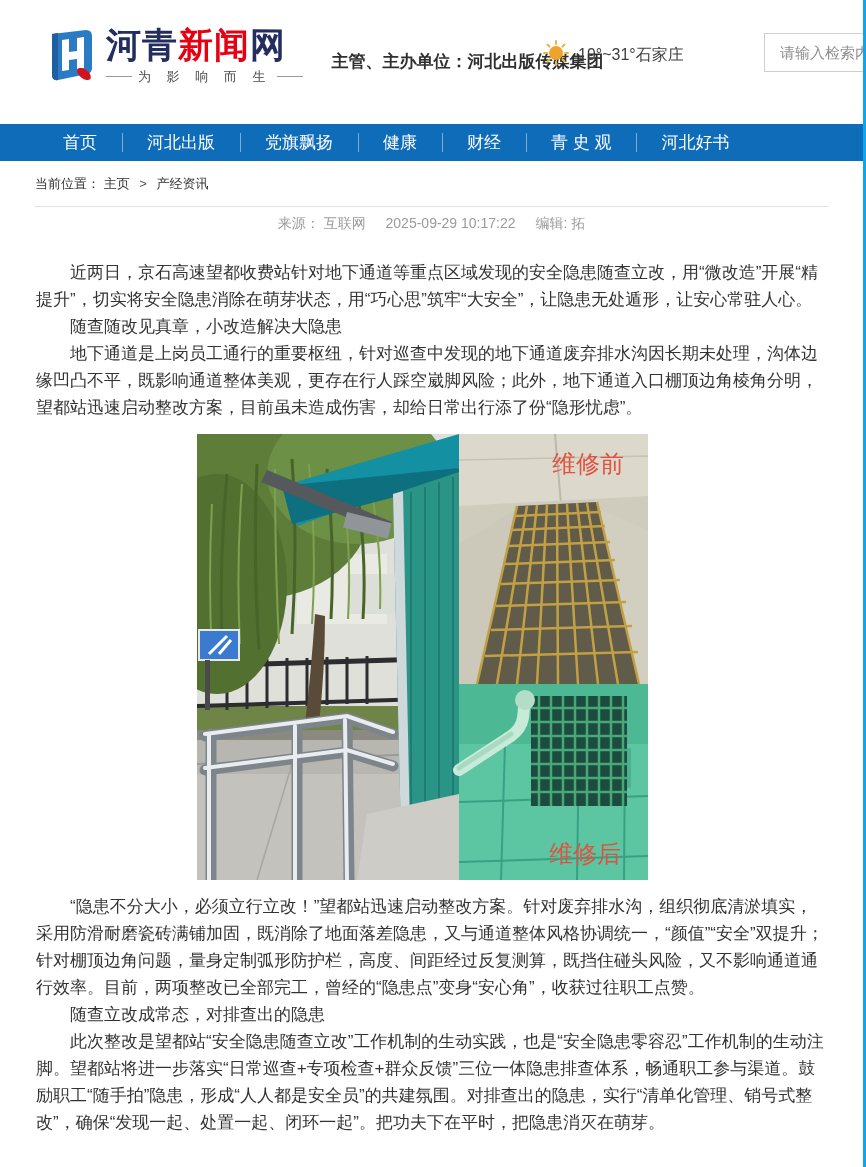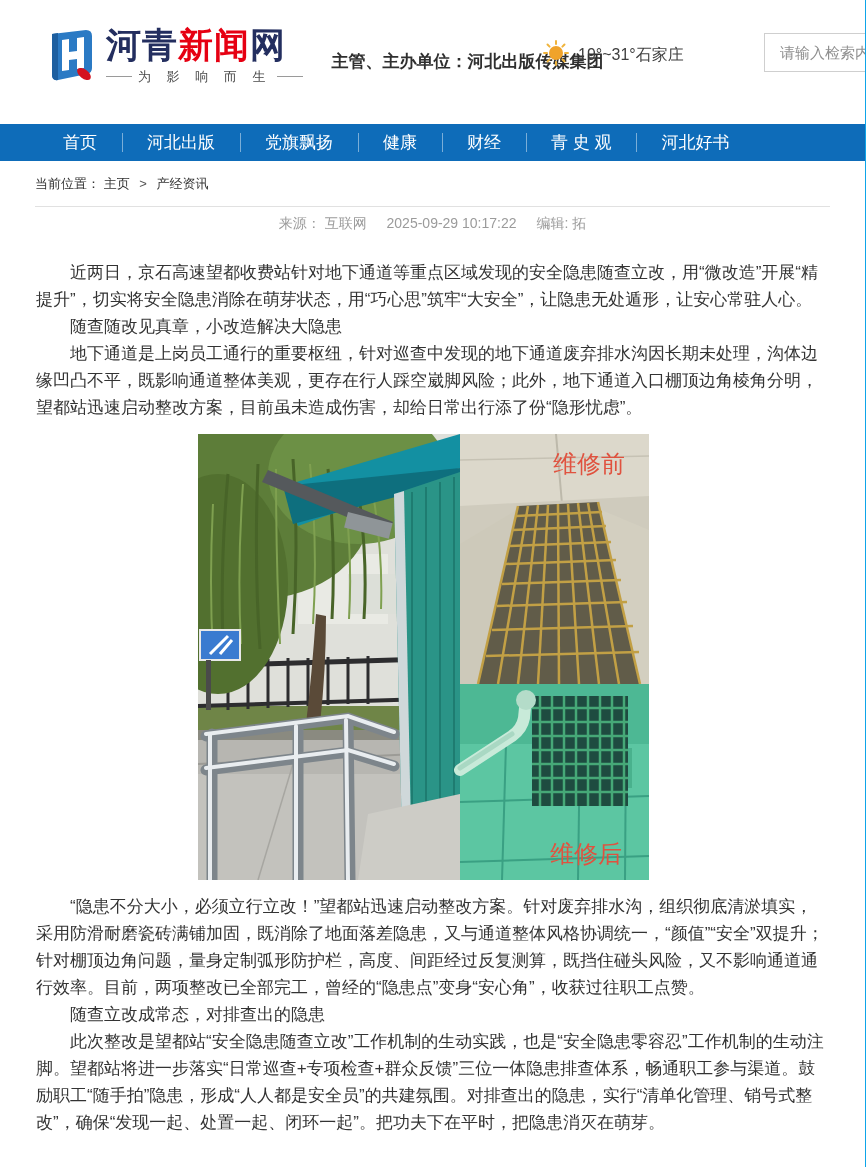--- a/index.html
+++ b/index.html
@@ -5,21 +5,21 @@
   * { box-sizing: border-box; }
   html, body { margin: 0; padding: 0; background: #fff; }
   body {
     width: 866px; height: 1167px;
     font-family: "Liberation Sans", "DejaVu Sans", sans-serif;
     color: #333;
     overflow: hidden;
   }
   .page {
     width: 866px; height: 1167px;
-    border-right: 1px solid #0ea5e9;
+    border-right: 3px solid #0ea5e9;
     overflow: hidden;
     background: #fff;
   }
 
   
   .header {
     height: 112px;
     display: flex;
     align-items: center;
     padding-left: 46px;

